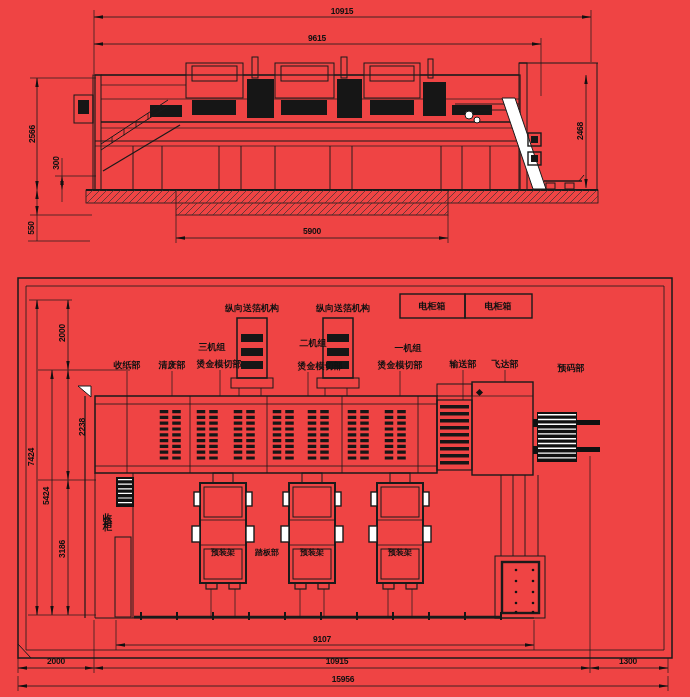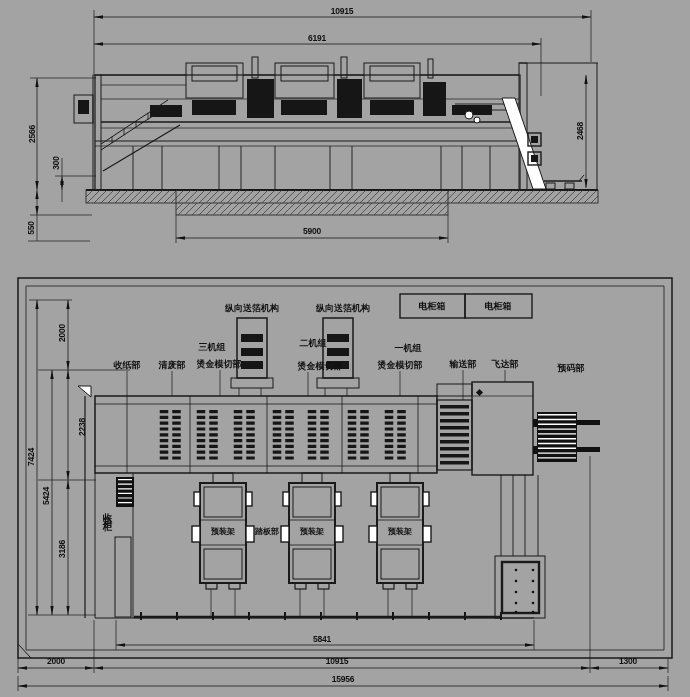--- a/index.html
+++ b/index.html
@@ -1,23 +1,23 @@
 <!DOCTYPE html>
 <html><head>
 <meta charset="utf-8">
 <style>
   html,body{margin:0;padding:0;background:#fff;}
-  #stage{position:relative;width:690px;height:697px;background:#a3a3a3;overflow:hidden;
+  #stage{position:relative;width:690px;height:697px;background:#ef4444;overflow:hidden;
          font-family:"Liberation Sans",sans-serif;text-decoration:underline;}
   #art{position:absolute;left:0;top:0;}
   .t{position:absolute;transform:translate(-50%,-50%);font:bold 8.5px "Liberation Sans",sans-serif;
      color:#111;white-space:nowrap;letter-spacing:-0.2px;z-index:3;}
   .rot{transform:translate(-50%,-50%) rotate(-90deg);}
   .cn{font:bold 9px "Liberation Sans",sans-serif;letter-spacing:0;}
-  .sm{font-size:8px;}
+  .sm{font-size:8px;margin-top:21px;}
   .vcn{writing-mode:vertical-rl;letter-spacing:4px;font:bold 9.5px "Liberation Sans",sans-serif;}
 </style>
 </head>
 <body>
 
 <div id="stage">
 
 <svg id="art" width="690" height="697" viewBox="0 0 690 697" fill="none" stroke="#1a1a1a" stroke-width="1">
 
   <g>
@@ -484,33 +484,33 @@
         <line x1="347" y1="388" x2="347" y2="396" stroke="#1a1a1a" stroke-width="0.8"></line>
         <line x1="112" y1="136.8" x2="112" y2="143.3" stroke="#1a1a1a" stroke-width="0.8"></line>
         <line x1="124" y1="128.9" x2="124" y2="135.4" stroke="#1a1a1a" stroke-width="0.8"></line>
         <line x1="136" y1="121" x2="136" y2="127.5" stroke="#1a1a1a" stroke-width="0.8"></line>
         <line x1="148" y1="113.1" x2="148" y2="119.6" stroke="#1a1a1a" stroke-width="0.8"></line>
         <line x1="160" y1="105.2" x2="160" y2="111.7" stroke="#1a1a1a" stroke-width="0.8"></line>
       </g>
 </svg>
 
 <div class="t" style="left:342px;top:11px">10915</div>
-<div class="t" style="left:317px;top:38px">6191</div>
+<div class="t" style="left:317px;top:38px">9615</div>
 <div class="t" style="left:312px;top:231px">5900</div>
 <div class="t rot" style="left:32px;top:134px">2566</div>
 <div class="t rot" style="left:56px;top:163px">300</div>
 <div class="t rot" style="left:31px;top:228px">550</div>
 <div class="t rot" style="left:580px;top:131px">2468</div>
 
 <div class="t rot" style="left:31px;top:457px">7424</div>
 <div class="t rot" style="left:46px;top:496px">5424</div>
 <div class="t rot" style="left:62px;top:333px">2000</div>
 <div class="t rot" style="left:82px;top:427px">2238</div>
 <div class="t rot" style="left:62px;top:549px">3186</div>
-<div class="t" style="left:322px;top:639px">5841</div>
+<div class="t" style="left:322px;top:639px">9107</div>
 <div class="t" style="left:56px;top:661px">2000</div>
 <div class="t" style="left:337px;top:661px">10915</div>
 <div class="t" style="left:628px;top:661px">1300</div>
 <div class="t" style="left:343px;top:679px">15956</div>
 
 <div class="t cn" style="left:252px;top:308px">纵向送箔机构</div>
 <div class="t cn" style="left:343px;top:308px">纵向送箔机构</div>
 <div class="t cn" style="left:432px;top:306px">电柜箱</div>
 <div class="t cn" style="left:498px;top:306px">电柜箱</div>
 <div class="t cn" style="left:127px;top:365px">收纸部</div>

